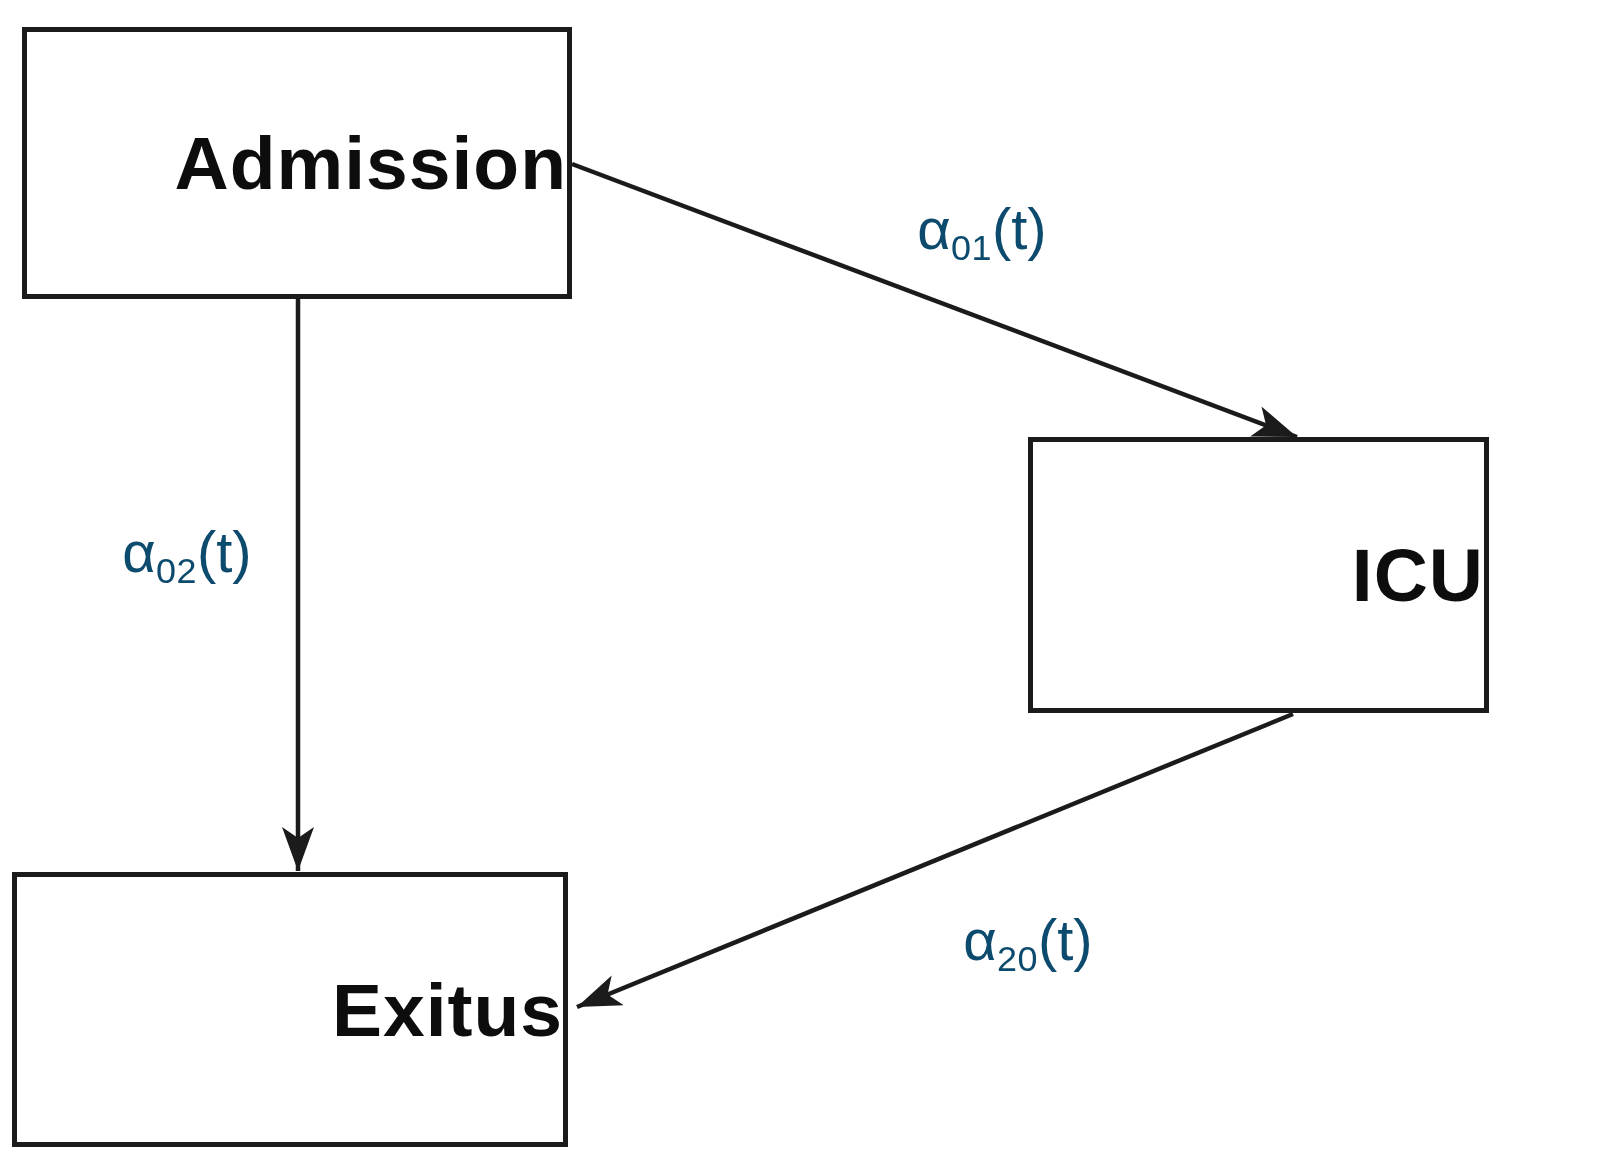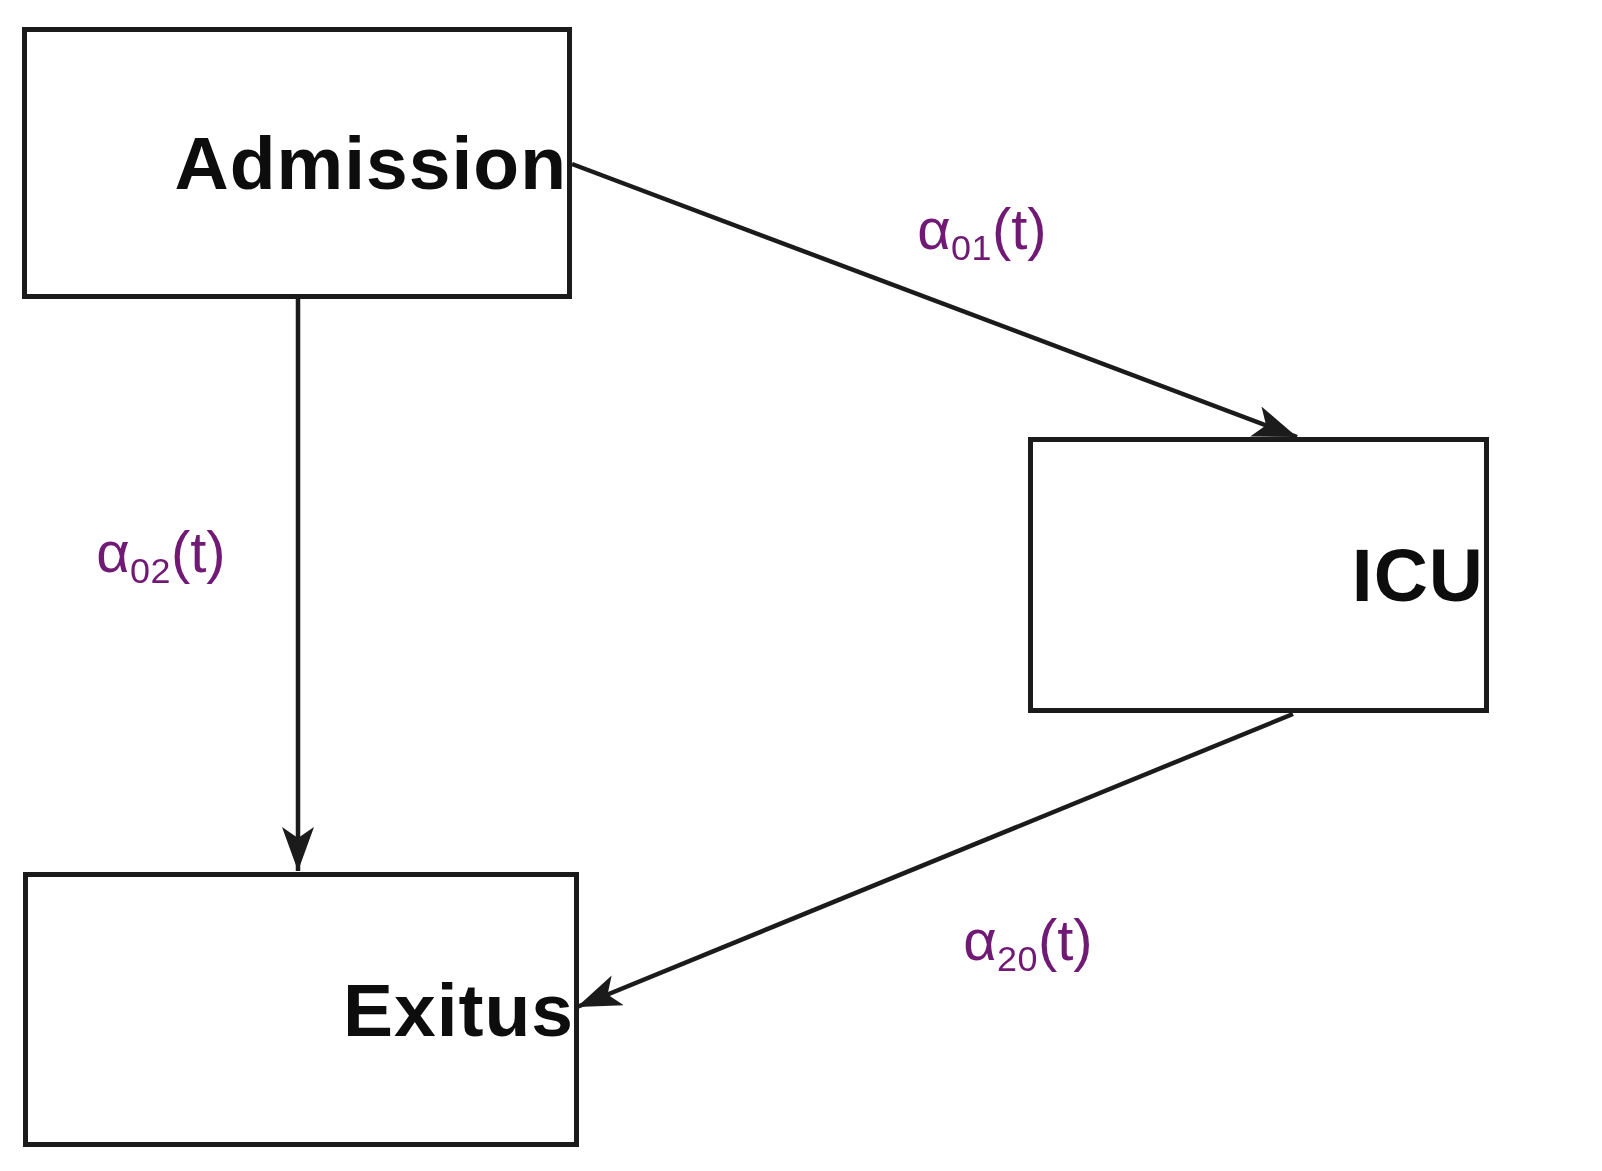--- a/index.html
+++ b/index.html
@@ -37,37 +37,37 @@
   }
   .node-label {
     font-size: 75px;
     font-weight: 700;
     color: #0d0d0d;
     letter-spacing: 1px;
     white-space: nowrap;
   }
   .node-admission { left: 22px;   top: 27px;  width: 550px; height: 272px; }
   .node-icu       { left: 1028px; top: 437px; width: 461px; height: 276px; }
-  .node-exitus    { left: 23px;   top: 872px; width: 556px; height: 275px; }
+  .node-exitus    { left: 12px;   top: 872px; width: 556px; height: 275px; }
 
   .edge-label {
     position: absolute;
     transform: translate(-50%, -50%);
     font-size: 58px;
     font-weight: 400;
-    color: #701a75;
+    color: #0c4a6e;
     white-space: nowrap;
   }
   .edge-label .sub {
     font-size: 0.62em;
     vertical-align: -0.28em;
     letter-spacing: 0.5px;
   }
   .edge-label-a01 { left: 982px;  top: 232px; }
-  .edge-label-a02 { left: 161px;  top: 555px; text-align: center; }
+  .edge-label-a02 { left: 187px;  top: 555px; text-align: center; }
   .edge-label-a12 { left: 1028px; top: 943px; }
 </style>
 </head>
 <body>
 
 <div class="canvas">
 
   <svg class="edges-svg" viewBox="0 0 1602 1171" xmlns="http://www.w3.org/2000/svg">
     <defs>
       <marker id="arrowhead" markerUnits="userSpaceOnUse" markerWidth="46" markerHeight="34" refX="44" refY="16" orient="auto">

